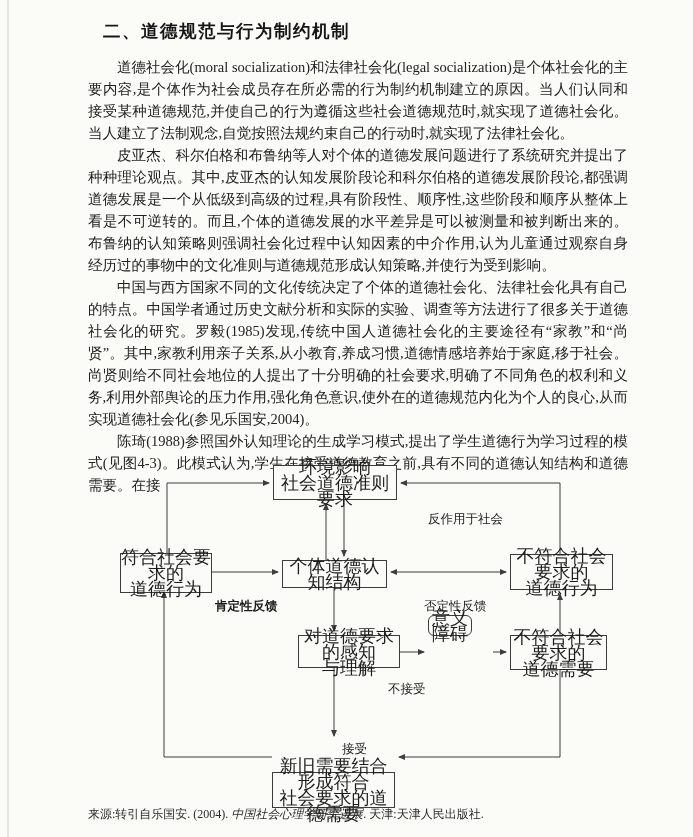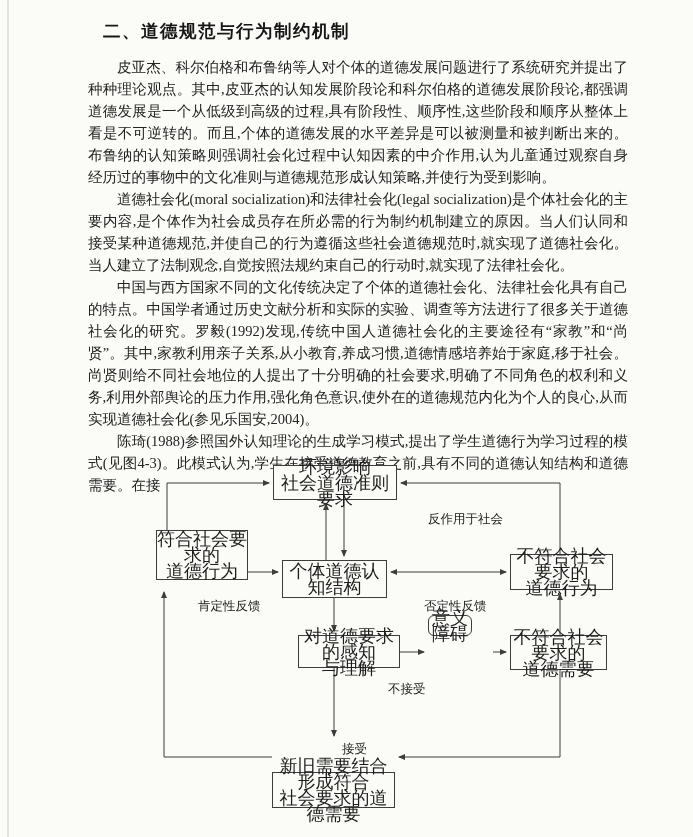--- a/index.html
+++ b/index.html
@@ -33,35 +33,35 @@
   .connectors { position:absolute; left:0; top:0; width:693px; height:837px; }
   .node {
     position:absolute; border:1px solid #3d3d3d; background:#fbfbf8;
     display:flex; align-items:center; justify-content:center;
     text-align:center; white-space:pre-line;
     font-size:18px; line-height:16px;
     font-family:"Liberation Sans","DejaVu Sans",sans-serif;
     color:#1c1c1c;
   }
   #nd-env          { left:273px; top:465px; width:124px; height:35px; }
-  #nd-conform      { left:120px; top:530px; width:92px;  height:50px;margin-left:36px; }
-  #nd-cog          { left:282px; top:560px; width:105px; height:38px; }
+  #nd-conform      { left:120px; top:553px; width:92px;  height:40px; }
+  #nd-cog          { left:282px; top:560px; width:105px; height:28px; }
   #nd-nonconf-beh  { left:510px; top:554px; width:103px; height:36px; }
   #nd-percep       { left:298px; top:635px; width:102px; height:33px; }
   #nd-barrier      { left:428px; top:615px; width:44px;  height:21px;border-radius:6px; }
   #nd-nonconf-need { left:510px; top:635px; width:97px;  height:35px; }
   #nd-combined     { left:272px; top:772px; width:123px; height:36px; }
 
   .elabel {
     position:absolute; font-size:12.5px; line-height:14px;
     font-family:"Liberation Sans","DejaVu Sans",sans-serif;
     color:#1c1c1c; white-space:nowrap;margin-top:48px;
   }
   #el-counteract { left:428px; top:464px; }
-  #el-positive   { left:198px; top:551px; }
+  #el-positive   { left:215px; top:551px;font-weight:bold; }
   #el-negative   { left:424px; top:551px; }
   #el-notaccept  { left:388px; top:634px; }
   #el-accept     { left:342px; top:694px; }
 
   .fig-caption {
     position:absolute; left:88px; top:787px; width:540px;
     text-align:center; font-size:13.5px; color:#1d1d1d;
     letter-spacing:.5px;
   }
   .fig-source {
@@ -72,23 +72,23 @@
 </style>
 </head>
 <body>
 
 <div class="page">
   <div class="scan-edge"></div>
 
   <h1 class="heading">二、道德规范与行为制约机制</h1>
 
   <div class="article">
+      <p class="para">道德社会化(moral socialization)和法律社会化(legal socialization)是个体社会化的主要内容,是个体作为社会成员存在所必需的行为制约机制建立的原因。当人们认同和接受某种道德规范,并使自己的行为遵循这些社会道德规范时,就实现了道德社会化。当人建立了法制观念,自觉按照法规约束自己的行动时,就实现了法律社会化。</p>
       <p class="para">皮亚杰、科尔伯格和布鲁纳等人对个体的道德发展问题进行了系统研究并提出了种种理论观点。其中,皮亚杰的认知发展阶段论和科尔伯格的道德发展阶段论,都强调道德发展是一个从低级到高级的过程,具有阶段性、顺序性,这些阶段和顺序从整体上看是不可逆转的。而且,个体的道德发展的水平差异是可以被测量和被判断出来的。布鲁纳的认知策略则强调社会化过程中认知因素的中介作用,认为儿童通过观察自身经历过的事物中的文化准则与道德规范形成认知策略,并使行为受到影响。</p>
-      <p class="para">道德社会化(moral socialization)和法律社会化(legal socialization)是个体社会化的主要内容,是个体作为社会成员存在所必需的行为制约机制建立的原因。当人们认同和接受某种道德规范,并使自己的行为遵循这些社会道德规范时,就实现了道德社会化。当人建立了法制观念,自觉按照法规约束自己的行动时,就实现了法律社会化。</p>
-      <p class="para">中国与西方国家不同的文化传统决定了个体的道德社会化、法律社会化具有自己的特点。中国学者通过历史文献分析和实际的实验、调查等方法进行了很多关于道德社会化的研究。罗毅(1992)发现,传统中国人道德社会化的主要途径有“家教”和“尚贤”。其中,家教利用亲子关系,从小教育,养成习惯,道德情感培养始于家庭,移于社会。尚贤则给不同社会地位的人提出了十分明确的社会要求,明确了不同角色的权利和义务,利用外部舆论的压力作用,强化角色意识,使外在的道德规范内化为个人的良心,从而实现道德社会化(参见乐国安,2004)。</p>
+      <p class="para">中国与西方国家不同的文化传统决定了个体的道德社会化、法律社会化具有自己的特点。中国学者通过历史文献分析和实际的实验、调查等方法进行了很多关于道德社会化的研究。罗毅(1985)发现,传统中国人道德社会化的主要途径有“家教”和“尚贤”。其中,家教利用亲子关系,从小教育,养成习惯,道德情感培养始于家庭,移于社会。尚贤则给不同社会地位的人提出了十分明确的社会要求,明确了不同角色的权利和义务,利用外部舆论的压力作用,强化角色意识,使外在的道德规范内化为个人的良心,从而实现道德社会化(参见乐国安,2004)。</p>
       <p class="para">陈琦(1988)参照国外认知理论的生成学习模式,提出了学生道德行为学习过程的模式(见图4-3)。此模式认为,学生在接受道德教育之前,具有不同的道德认知结构和道德需要。在接</p>
     </div>
 
   <svg class="connectors" viewBox="0 0 693 837" xmlns="http://www.w3.org/2000/svg">
     <defs>
       <marker id="arr" markerWidth="7" markerHeight="6" refX="6" refY="3" orient="auto" markerUnits="userSpaceOnUse">
         <path d="M0,0 L7,3 L0,6 Z" fill="#3d3d3d"></path>
       </marker>
     </defs>
     <g fill="none" stroke="#3d3d3d" stroke-width="1">
@@ -124,13 +124,14 @@
   <div class="node" id="nd-combined">新旧需要结合形成符合
 社会要求的道德需要</div>
 
   <div class="elabel" id="el-counteract">反作用于社会</div>
   <div class="elabel" id="el-positive">肯定性反馈</div>
   <div class="elabel" id="el-negative">否定性反馈</div>
   <div class="elabel" id="el-notaccept">不接受</div>
   <div class="elabel" id="el-accept">接受</div>
 
 
+  <div class="fig-source"><span>来源:转引自乐国安. (2004). </span><span class="book-title">中国社会心理学研究进展</span><span>. 天津:天津人民出版社.</span></div>
 </div>
 
 </body></html>

